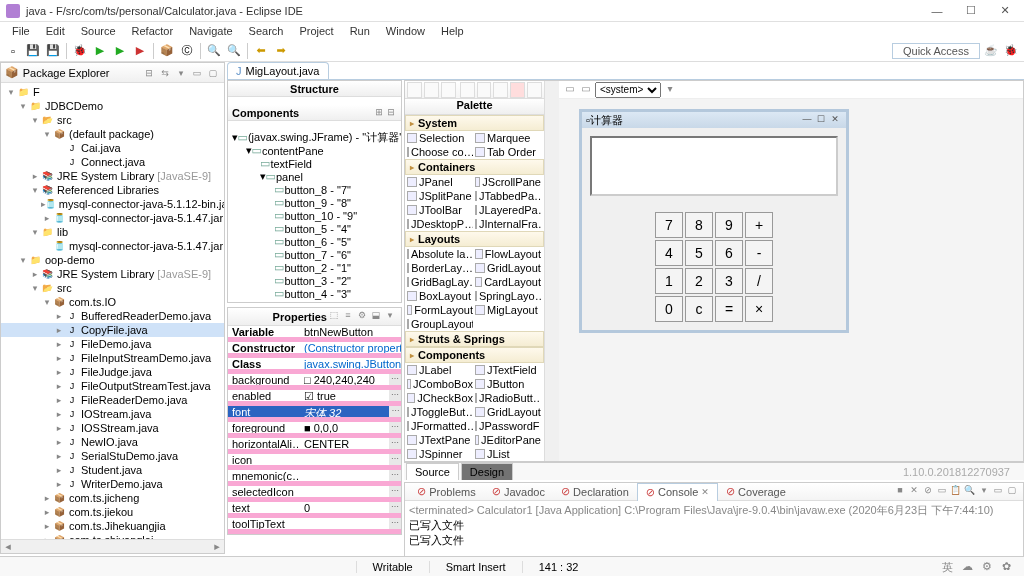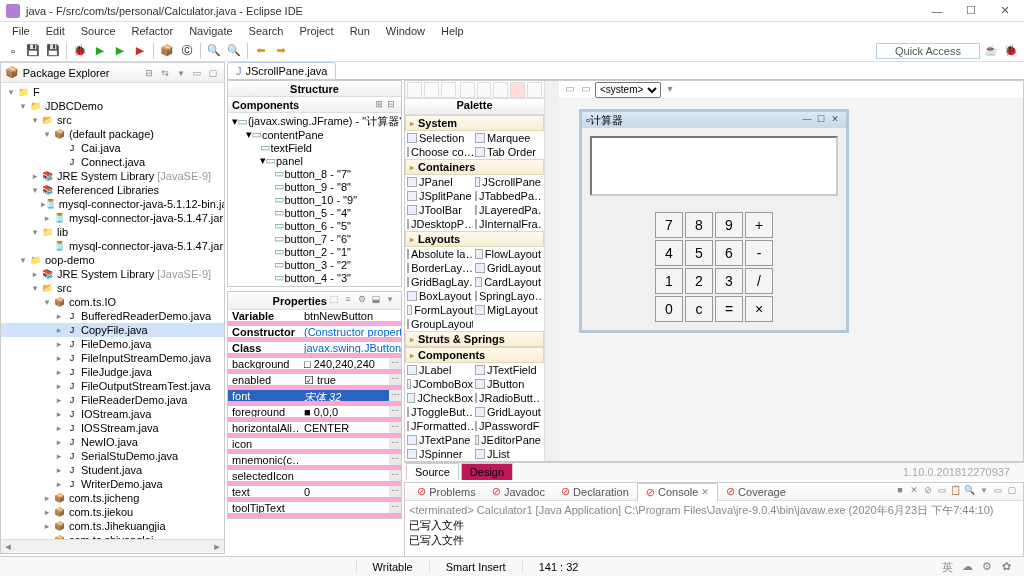--- a/index.html
+++ b/index.html
@@ -8,21 +8,21 @@
 .titlebar .icon { width:14px; height:14px; background:#b17fd4; border-radius:2px; margin-right:6px; }
 .titlebar .title { flex:1; color:#333; }
 .titlebar .winbtns { display:flex; gap:8px; }
 .titlebar .winbtn { width:26px; height:16px; display:flex; align-items:center; justify-content:center; color:#555; }
 .menubar { height:18px; display:flex; align-items:center; padding:0 4px; gap:0; }
 .menubar span { padding:2px 8px; color:#333; }
 .toolbar { height:22px; display:flex; align-items:center; padding:0 4px; gap:2px; border-bottom:1px solid #ddd; }
 .toolbar .tbtn { width:18px; height:18px; display:flex; align-items:center; justify-content:center; border:1px solid transparent; }
 .toolbar .sep { width:1px; height:16px; background:#ccc; margin:0 2px; }
 .toolbar .spacer { flex:1; }
-.qa { border:1px solid #b8cde0; padding:1px 18px; color:#555;margin-left:6px; }
+.qa { border:1px solid #b8cde0; padding:1px 10px; color:#555;margin-left:6px; }
 .workarea { position:absolute; top:62px; left:0; right:0; bottom:22px; display:flex; }
 .pkgexp { width:225px; border:1px solid #ccc; display:flex; flex-direction:column; }
 .viewhdr { height:20px; background:linear-gradient(#fff,#f0f0f0); border-bottom:1px solid #ddd; display:flex; align-items:center; padding:0 4px; }
 .viewhdr .vlabel { flex:1; display:flex; align-items:center; gap:4px; }
 .viewhdr .vbtns { display:flex; gap:2px; }
 .viewhdr .vbtn { width:14px; height:14px; color:#888; font-size:9px; display:flex; align-items:center; justify-content:center;}
 .tree { flex:1; overflow:auto; padding:2px 0; background:#fff; }
 .tree .node { display:flex; align-items:center; height:14px; white-space:nowrap; }
 .tree .tw { width:12px; text-align:center; color:#888; font-size:9px; }
 .tree .ic { width:14px; height:12px; display:inline-flex; align-items:center; justify-content:center; font-size:9px; }
@@ -75,21 +75,21 @@
 .jframe { position:absolute; left:20px; top:10px; width:270px; border:3px solid #b4c8dc; background:#f0f0f0; }
 .jframe-title { height:16px; background:linear-gradient(#dce8f4,#c8d8e8); display:flex; align-items:center; padding:0 4px; font-size:10px;}
 .jframe-title .t { flex:1;}
 .jframe-title .jb { width:14px; height:12px; text-align:center; color:#555; font-size:9px;}
 .calc-body { padding:8px; }
 .calc-field { height:60px; border:2px inset #ccc; background:#fff; margin-bottom:16px;}
 .calc-grid { display:grid; grid-template-columns:repeat(4,28px); grid-auto-rows:26px; gap:2px; justify-content:center;}
 .calc-btn { border:1px solid #999; background:#f4f4f4; display:flex; align-items:center; justify-content:center; font-size:14px;}
 .srcdes { height:18px; display:flex; align-items:center; border-top:1px solid #ccc; background:#f8f8f8;}
 .srcdes .tab { padding:2px 8px; border:1px solid #ccc; border-bottom:none; margin-left:2px; background:#fff;}
-.srcdes .tab.active { background:#be185d; font-weight:normal;}
+.srcdes .tab.active { background:#737373; font-weight:normal;}
 .srcdes .info { flex:1; text-align:right; color:#aaa; padding-right:14px;}
 .console-area { height:110px; border:1px solid #ccc; display:flex; flex-direction:column; margin-top:2px;}
 .console-tabs { height:18px; display:flex; align-items:center; border-bottom:1px solid #ddd; background:linear-gradient(#fff,#f4f4f4); padding:0 4px;}
 .console-tabs .ctab { padding:2px 8px; color:#555; display:flex; align-items:center; gap:3px;}
 .console-tabs .ctab.active { border:1px solid #b8cde0; border-bottom:none; background:#fff;}
 .console-tabs .spacer { flex:1;}
 .console-tabs .cbtn { width:14px; height:14px; color:#888; font-size:9px; text-align:center;}
 .console-body { flex:1; padding:2px 4px; font-family:Consolas,monospace; font-size:11px; background:#fff; overflow:hidden;}
 .console-body .term { color:#888;}
 .statusbar { position:absolute; bottom:0; left:0; right:0; height:20px; border-top:1px solid #ccc; display:flex; align-items:center; padding:0 8px; background:#f8f8f8;}
@@ -334,26 +334,26 @@
         <div class="btn">◂</div>
         <div class="track"></div>
         <div class="btn">▸</div>
       </div>
   </div>
 
   <div style="flex:1; display:flex; flex-direction:column;">
     <div class="editor-tabs">
       <div class="editor-tab">
         <span style="color:#5b8fc7">J</span>
-        <span>JScrollPane.java</span>
+        <span>MigLayout.java</span>
       </div>
     </div>
     <div style="flex:1; display:flex;">
       <div class="midcol">
-        <div class="structure" style="flex:0 0 auto;">
+        <div class="structure" style="flex:0 0 auto;gap:8px;">
           <div class="struct-hdr">Structure</div>
           <div class="comp-hdr">
             <span class="lbl">Components</span>
             <span class="b">⊞</span>
             <span class="b">⊟</span>
           </div>
           <div class="comp-tree" id="comptree" style="height:148px;">
               <div class="node" style="padding-left: 4px;">
                 <span class="tw">▾</span>
                 <span class="ic" style="color:#7a9">▭</span>

